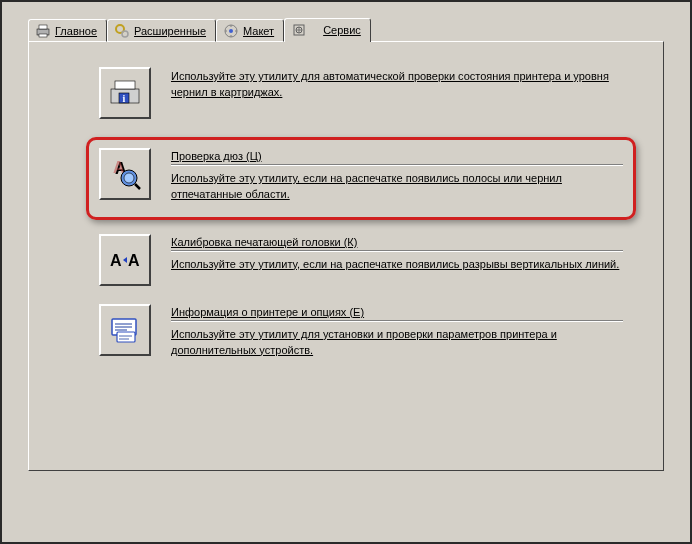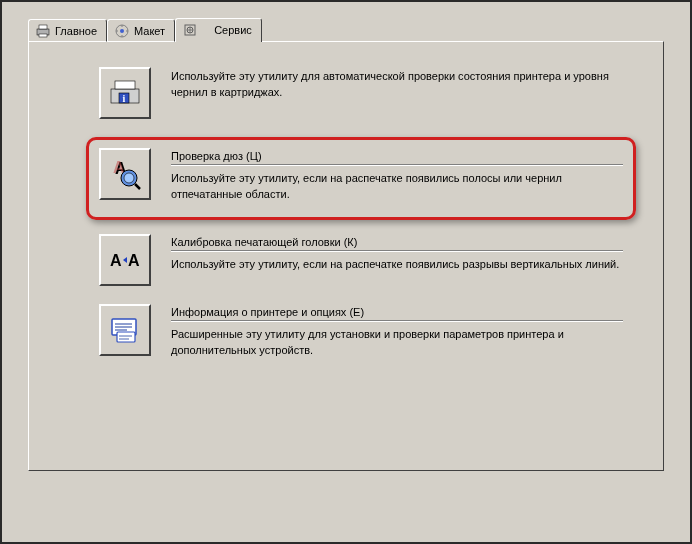--- a/index.html
+++ b/index.html
@@ -7,21 +7,21 @@
     padding: 0;
     font-family: Tahoma, Arial, sans-serif;
     font-size: 11px;
     background: #d4d0c8;
     width: 692px;
     height: 544px;
     overflow: hidden;
     border: 2px solid #2a2a2a;
     box-sizing: border-box;
   }
-  .outer { padding: 15px 26px 10px 26px; }
+  .outer { padding: 15px 26px 10px 26px; text-decoration: underline; }
   .tab-strip {
     display: flex;
     align-items: flex-end;
     position: relative;
     z-index: 2;
     margin-bottom: -1px;
   }
   .tab {
     display: flex;
     align-items: center;
@@ -108,20 +108,29 @@
   <div class="tab-strip">
     <div class="tab inactive">
       <span class="ic">
         <svg width="16" height="16" viewBox="0 0 16 16">
             <rect x="2" y="6" width="12" height="6" fill="#b0b0b0" stroke="#000" stroke-width="0.5"></rect>
             <rect x="4" y="2" width="8" height="4" fill="#fff" stroke="#000" stroke-width="0.5"></rect>
             <rect x="4" y="11" width="8" height="3" fill="#fff" stroke="#000" stroke-width="0.5"></rect>
           </svg>
       </span>
       <span>Главное</span>
+    </div>
+    <div class="tab inactive">
+      <span class="ic">
+        <svg width="16" height="16" viewBox="0 0 16 16">
+            <circle cx="6" cy="6" r="4" fill="none" stroke="#c0a020" stroke-width="2"></circle>
+            <circle cx="11" cy="11" r="3" fill="none" stroke="#a0a0a0" stroke-width="1.5"></circle>
+          </svg>
+      </span>
+      <span>Расширенные</span>
     </div>
     <div class="tab inactive">
       <span class="ic">
         <svg width="16" height="16" viewBox="0 0 16 16">
             <circle cx="8" cy="8" r="6" fill="none" stroke="#808080" stroke-width="1"></circle>
             <circle cx="8" cy="8" r="2" fill="#4060d0"></circle>
             <path d="M8 2v2M8 12v2M2 8h2M12 8h2" stroke="#808080" stroke-width="1"></path>
           </svg>
       </span>
       <span>Макет</span>
@@ -196,18 +205,18 @@
           <line x1="8" y1="12" x2="25" y2="12" stroke="#2040a0" stroke-width="1"></line>
           <line x1="8" y1="15" x2="25" y2="15" stroke="#2040a0" stroke-width="1"></line>
           <line x1="8" y1="18" x2="20" y2="18" stroke="#2040a0" stroke-width="1"></line>
           <rect x="10" y="20" width="18" height="10" rx="1" fill="#fff" stroke="#3050c0" stroke-width="1.2"></rect>
           <line x1="12" y1="24" x2="25" y2="24" stroke="#2040a0" stroke-width="0.8"></line>
           <line x1="12" y1="27" x2="22" y2="27" stroke="#2040a0" stroke-width="0.8"></line>
         </svg>
       </div>
       <div class="text-block">
         <div class="title">Информация о принтере и опциях (Е)</div>
-        <div class="desc">Расширенные эту утилиту для установки и проверки параметров принтера и дополнительных устройств.</div>
+        <div class="desc">Используйте эту утилиту для установки и проверки параметров принтера и дополнительных устройств.</div>
       </div>
     </div>
 
   </div>
 </div>
 
 </body></html>

